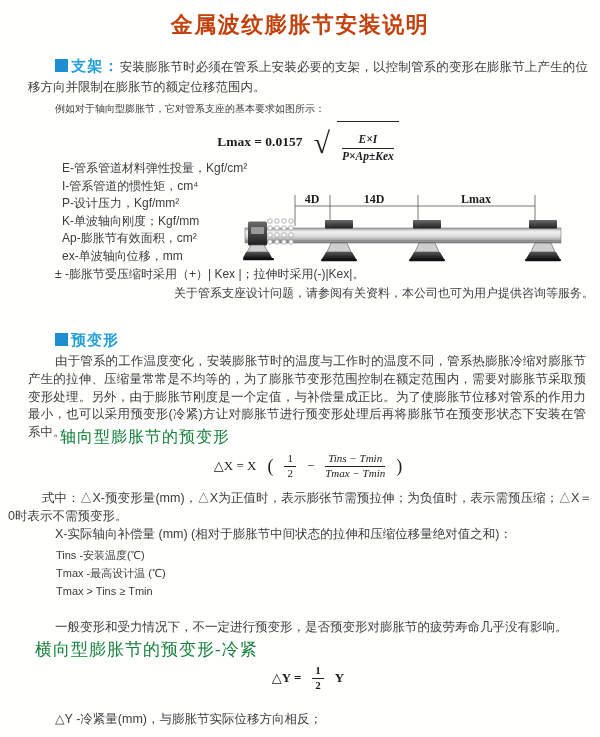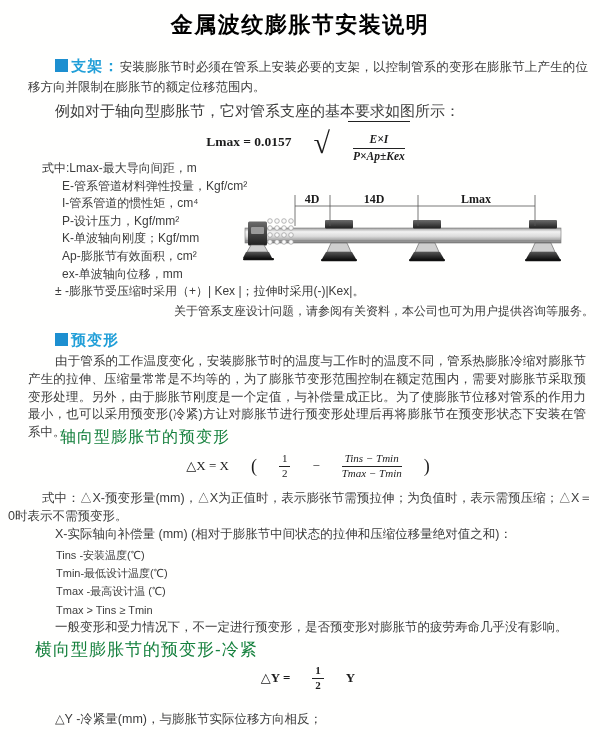--- a/index.html
+++ b/index.html
@@ -1,28 +1,28 @@
 <!DOCTYPE html>
 <html><head>
 <meta charset="utf-8">
 <style>
   html,body{margin:0;padding:0;background:#ffffff;}
   .page{position:relative;width:600px;height:737px;background:#fffffe;overflow:hidden;
         font-family:"Liberation Sans",sans-serif;color:#3c3c3c;}
   .page *{margin:0;}
   h1{position:absolute;top:10px;left:0;right:0;text-align:center;
-     font-size:22px;font-weight:bold;color:#000000;letter-spacing:1.5px;}
+     font-size:22px;font-weight:bold;color:#c2410c;letter-spacing:1.5px;}
   .sq{display:inline-block;width:13px;height:13px;background:#1d8fd0;margin-right:3px;vertical-align:-1px;}
   .sec-label{color:#219fd8;font-weight:bold;font-size:15px;letter-spacing:1px;}
   .body-txt{font-size:12.5px;color:#3c3c3c;}
   #para-support{position:absolute;top:56px;left:28px;right:12px;font-size:12.5px;
                 line-height:20px;text-indent:27px;text-align:justify;}
-  #para-example{position:absolute;top:102px;left:55px;font-size:15px;}
+  #para-example{position:absolute;top:102px;left:55px;font-size:10px;}
   .formula{font-family:"Liberation Serif","DejaVu Serif",serif;color:#1c1c1c;
-           display:flex;justify-content:center;align-items:center;gap:22px;margin-left:16px;}
+           display:flex;justify-content:center;align-items:center;gap:11px;margin-left:16px;}
   #formula1{position:absolute;top:121px;left:0;right:0;font-weight:bold;font-size:13.5px;}
   .sqrt-sign{font-size:30px;font-weight:400;line-height:0.85;margin-right:-4px;}
   .sqrt-body{display:inline-flex;flex-direction:column;text-align:center;
              border-top:1.3px solid #222;font-size:11.5px;font-style:italic;
              line-height:1.3;padding:10px 5px 0;}
   .sqrt-body .num{border-bottom:1px solid #222;padding:0 2px 1px;}
   .frac{display:inline-flex;flex-direction:column;text-align:center;font-size:11px;line-height:1.25;}
   .frac .num{border-bottom:1px solid #222;padding:0 3px;}
   .f-it{font-style:italic;}
   .paren{font-size:18px;font-weight:400;}
@@ -61,21 +61,20 @@
   <div id="formula1" class="formula">
     <span>Lmax = 0.0157</span>
     <span class="sqrt-sign">√</span>
     <span class="sqrt-body">
       <span class="num">E×I</span>
       <span class="den">P×Ap±Kex</span>
     </span>
   </div>
 
   <div id="defs">
-    <div>式中:Lmax-最大导向间距，m</div>
     <div class="def-item">E-管系管道材料弹性投量，Kgf/cm²</div>
     <div class="def-item">I-管系管道的惯性矩，cm⁴</div>
     <div class="def-item">P-设计压力，Kgf/mm²</div>
     <div class="def-item">K-单波轴向刚度；Kgf/mm</div>
     <div class="def-item">Ap-膨胀节有效面积，cm²</div>
     <div class="def-item">ex-单波轴向位移，mm</div>
     <div class="def-note">± -膨胀节受压缩时采用（+）| Kex |；拉伸时采用(-)|Kex|。</div>
     <div class="def-note" style="margin-top:2px;text-align:right;">关于管系支座设计问题，请参阅有关资料，本公司也可为用户提供咨询等服务。</div>
   </div>
 
@@ -177,21 +176,20 @@
       <span class="den">Tmax − Tmin</span>
     </span>
     <span class="paren">)</span>
   </div>
 
   <p id="note-shizhong">式中：△X-预变形量(mm)，△X为正值时，表示膨张节需预拉伸；为负值时，表示需预压缩；△X＝0时表示不需预变形。</p>
   <p id="note-x">X-实际轴向补偿量 (mm) (相对于膨胀节中间状态的拉伸和压缩位移量绝对值之和)：</p>
 
   <div id="temps">
     <div>Tins -安装温度(℃)</div>
-    <div>Tmin-最低设计温度(℃)</div>
     <div>Tmax -最高设计温 (℃)</div>
     <div>Tmax &gt; Tins ≥ Tmin</div>
   </div>
 
   <p id="note-general">一般变形和受力情况下，不一定进行预变形，是否预变形对膨胀节的疲劳寿命几乎没有影响。</p>
 
   <h2 id="h-lateral" class="subhead">横向型膨胀节的预变形-冷紧</h2>
 
   <div id="formula3" class="formula">
     <span>△Y =</span>

